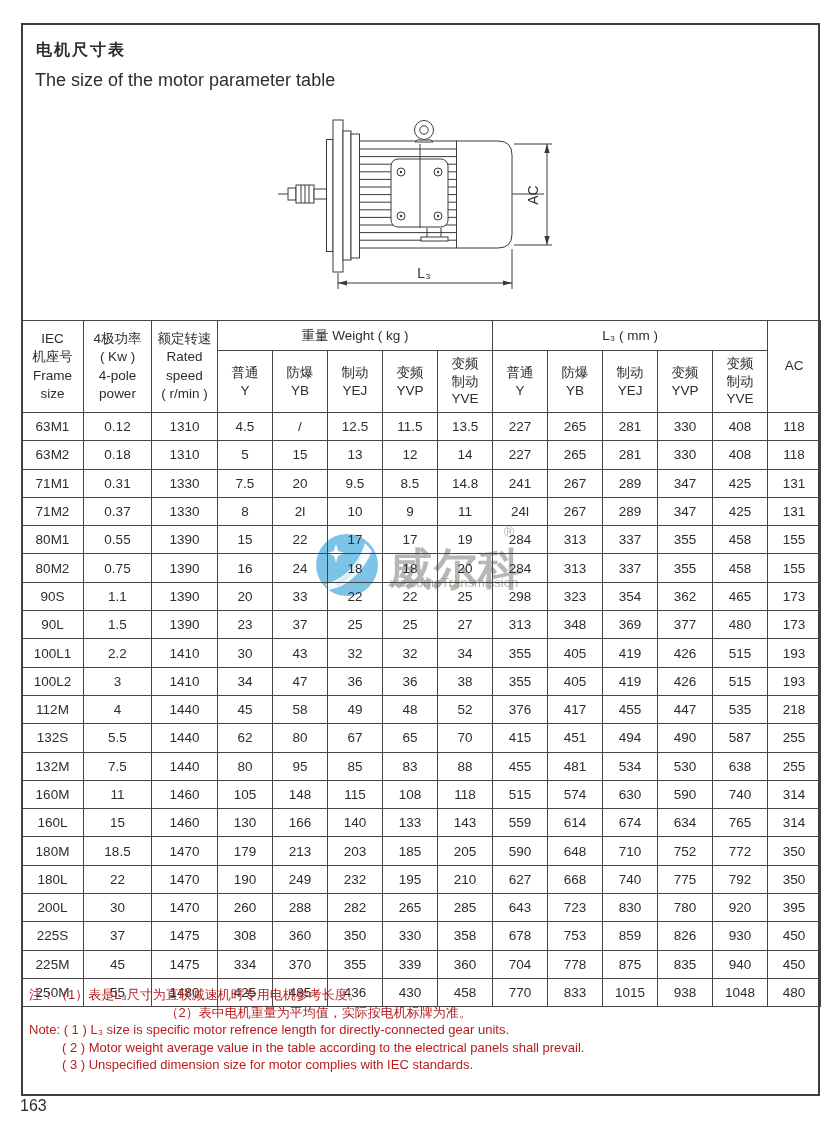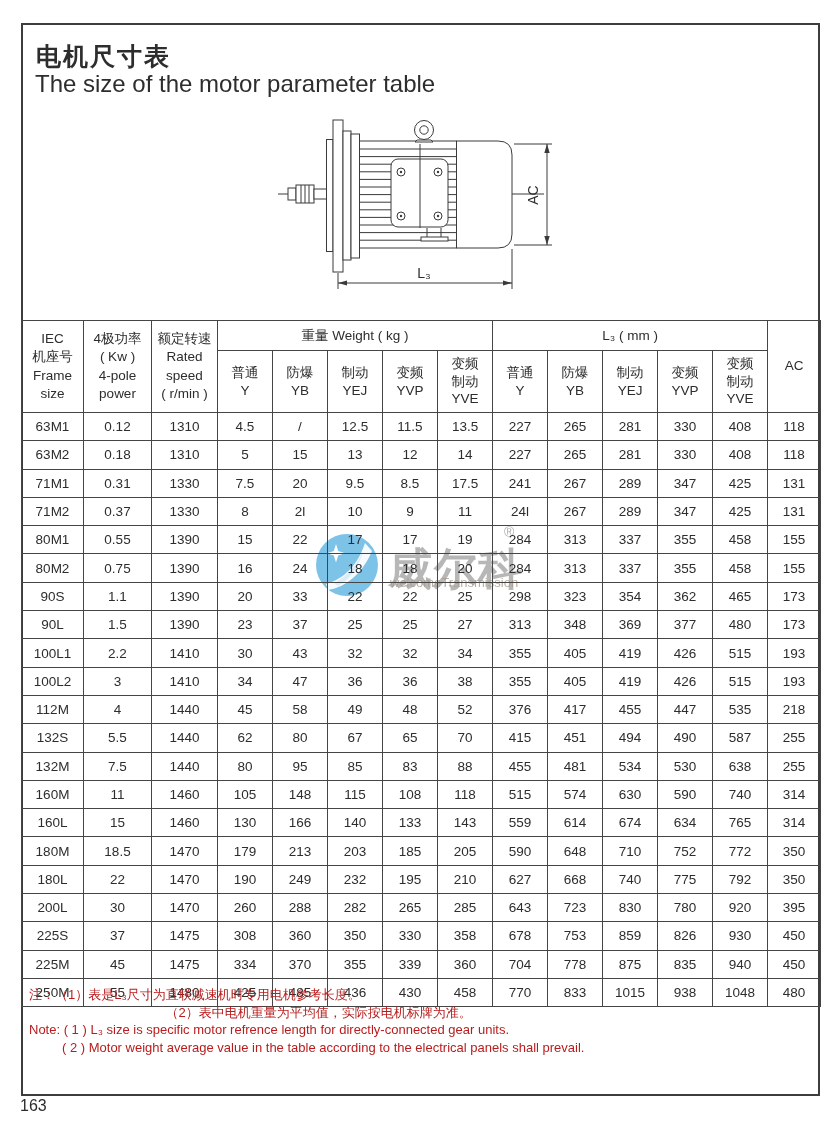--- a/index.html
+++ b/index.html
@@ -5,22 +5,22 @@
   html,body{margin:0;padding:0;}
   body{
     width:840px;height:1126px;position:relative;background:#ffffff;
     font-family:"Liberation Sans","DejaVu Sans",sans-serif;color:#2d2d2d;
     overflow:hidden;
   }
   .page-frame{
     position:absolute;left:21px;top:23px;width:799px;height:1073px;
     border:2px solid #3d3d3d;box-sizing:border-box;background:transparent;
   }
-  .title-zh{position:absolute;left:36px;top:40px;font-size:25px;font-weight:bold;letter-spacing:2px;z-index:3;}
-  .title-en{position:absolute;left:35px;top:70px;font-size:24px;z-index:3;}
+  .title-zh{position:absolute;left:36px;top:40px;font-size:16px;font-weight:bold;letter-spacing:2px;z-index:3;}
+  .title-en{position:absolute;left:35px;top:70px;font-size:18px;z-index:3;}
 
   .figure{position:absolute;left:260px;top:108px;z-index:2;}
   .figure svg{display:block;}
   .drawline{stroke:#3a3a3a;stroke-width:1;fill:none;}
   .drawfill{stroke:#3a3a3a;stroke-width:1;fill:#ffffff;}
   .dimtext{font-family:"Liberation Sans","DejaVu Sans",sans-serif;font-size:14px;fill:#2d2d2d;}
   .arrow{fill:#3a3a3a;stroke:none;}
 
   
   .watermark{position:absolute;left:314px;top:526px;width:230px;height:76px;z-index:1;opacity:.85;}
@@ -241,21 +241,21 @@
         <td>118</td>
       </tr>
       <tr>
         <td>71M1</td>
         <td>0.31</td>
         <td>1330</td>
         <td>7.5</td>
         <td>20</td>
         <td>9.5</td>
         <td>8.5</td>
-        <td>17.5</td>
+        <td>14.8</td>
         <td>241</td>
         <td>267</td>
         <td>289</td>
         <td>347</td>
         <td>425</td>
         <td>131</td>
       </tr>
       <tr>
         <td>71M2</td>
         <td>0.37</td>
@@ -545,15 +545,16 @@
         <td>480</td>
       </tr>
     </tbody>
 </table>
 
 <div class="notes">
   <div class="note-line">注：（1）表是L₃尺寸为直联减速机时专用电机参考长度。</div>
   <div class="note-line indent-zh">（2）表中电机重量为平均值，实际按电机标牌为准。</div>
   <div class="note-line">Note: ( 1 ) L₃ size is specific motor refrence length for directly-connected gear units.</div>
   <div class="note-line indent-en">( 2 ) Motor weight average value in the table according to the electrical panels shall prevail.</div>
+  <div class="note-line indent-en">( 3 ) Unspecified dimension size for motor complies with IEC standards.</div>
 </div>
 
 <div class="page-num">163</div>
 
 </body></html>

